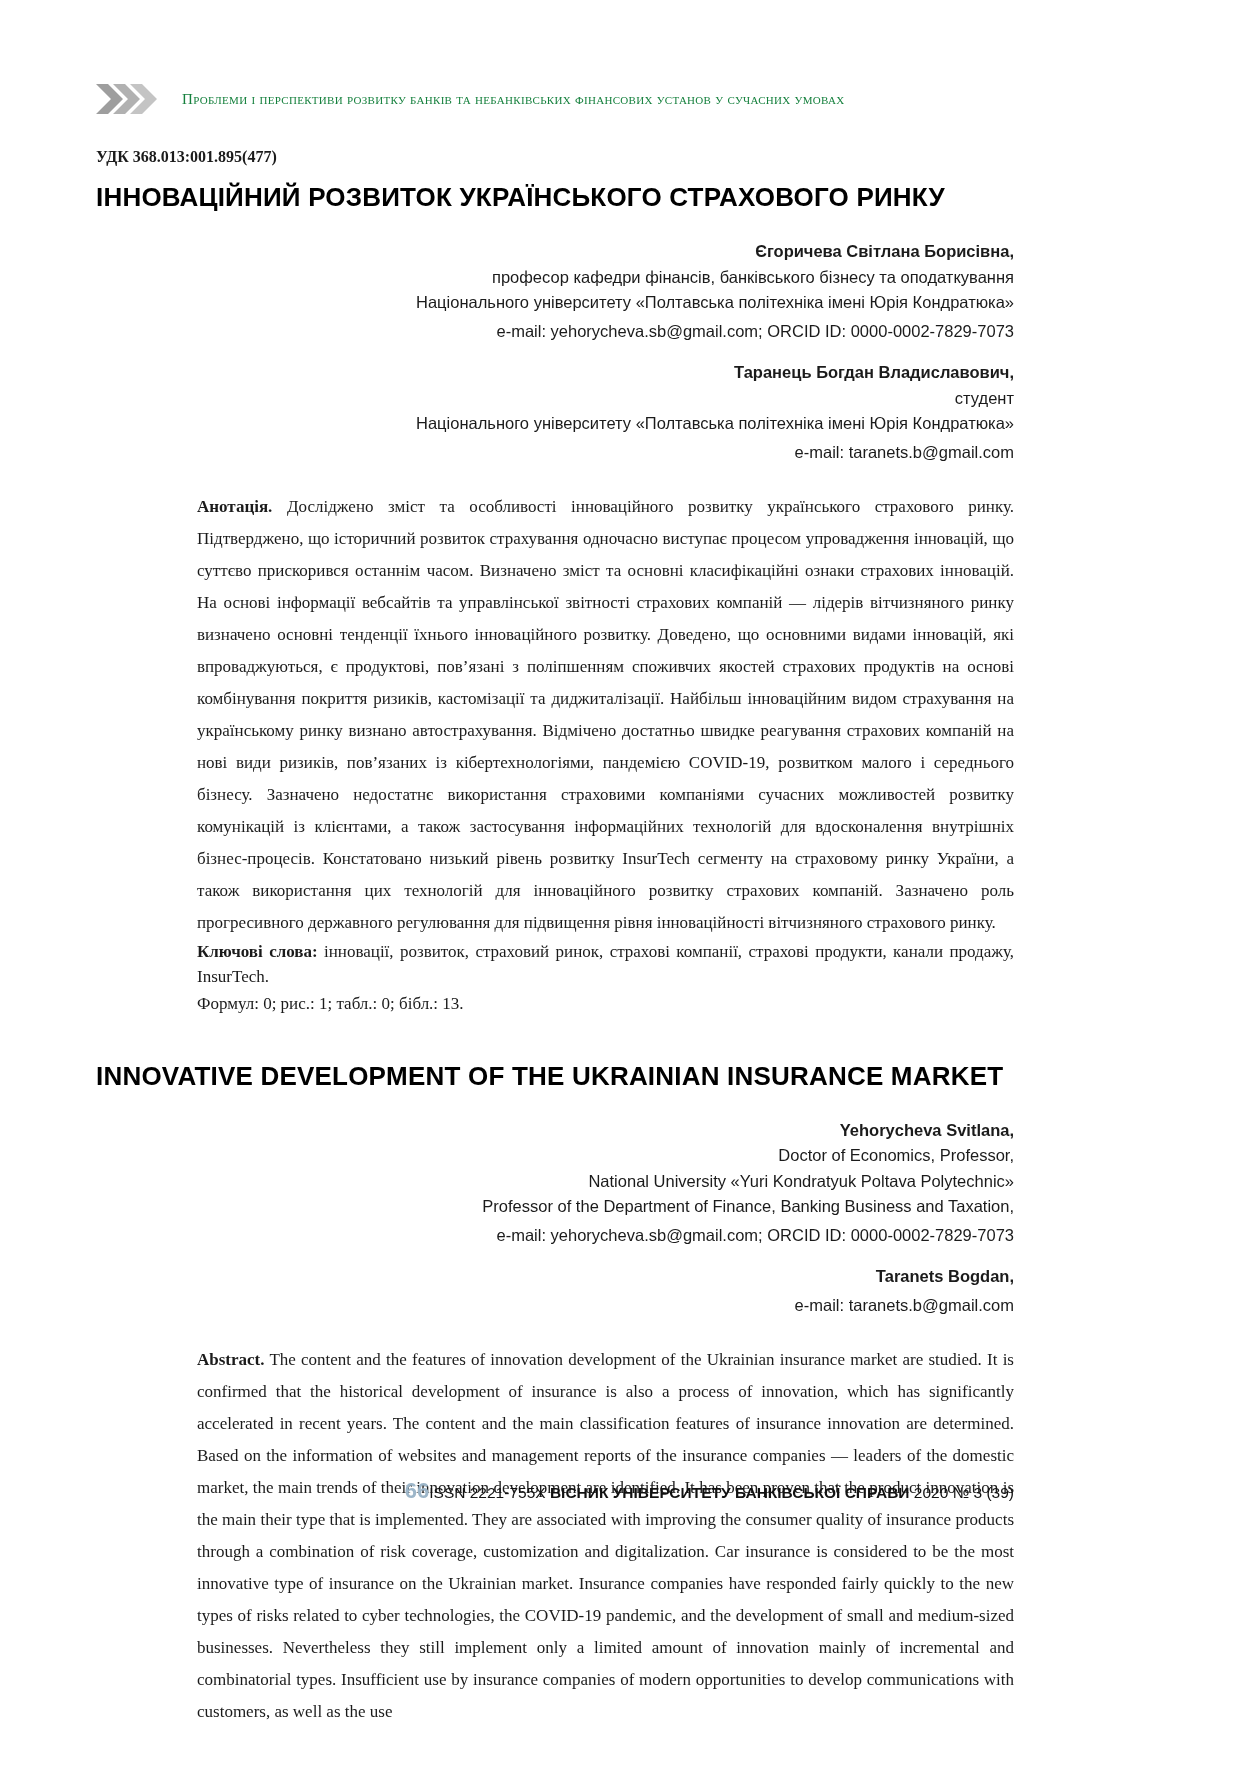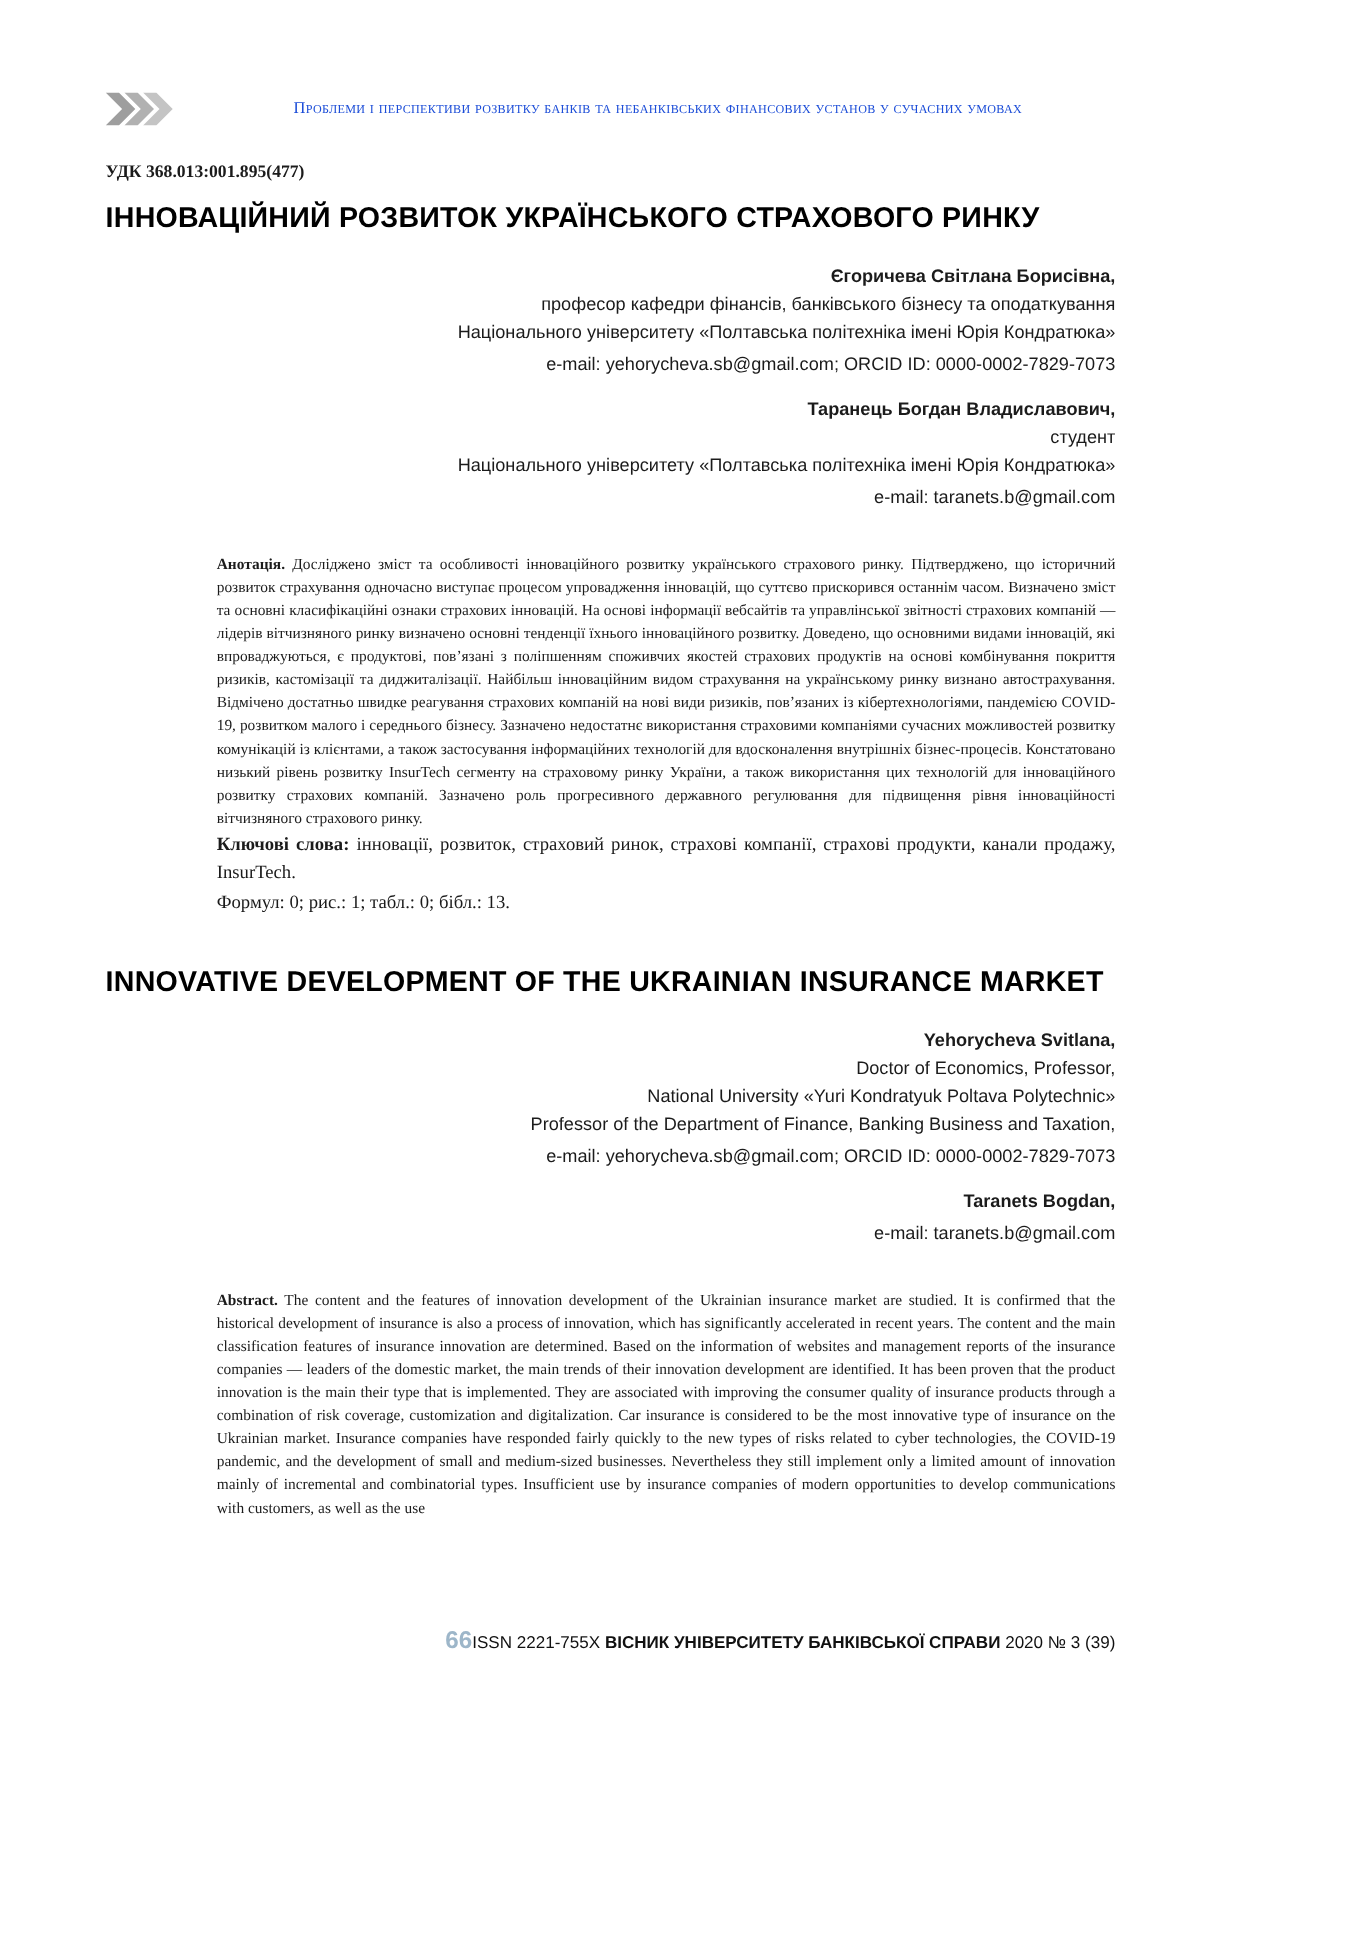--- a/index.html
+++ b/index.html
@@ -17,25 +17,25 @@
     padding:84px 226px 0 96px;
   }
 
   
   .running-head {
     display:flex; align-items:center; gap:24px;
   }
   .chevrons { flex:0 0 auto; width:62px; height:30px; }
   .running-title {
     flex:1;
-    text-align:center;
+    text-align:left;
     font-variant:small-caps;
     font-size:15px;
     letter-spacing:0.3px;
-    color:#1d4ed8;
+    color:#15803d;
   }
 
   
   .udc {
     margin-top:34px;
     font-weight:700;
     font-size:16px;
   }
   .article-title {
     margin-top:16px;
@@ -55,24 +55,24 @@
     font-size:16.5px;
     line-height:25.5px;
   }
   .author-block + .author-block { margin-top:16px; }
   .author-name { font-weight:700; }
   .author-email { margin-top:3px; }
 
   
   .indent-block { margin-left:101px; }
   .abstract {
-    margin-top:38px;
+    margin-top:26px;
     text-align:justify;
-    font-size:14px;
-    line-height:21px;
+    font-size:17px;
+    line-height:32px;
   }
   .abstract .lbl { font-weight:700; }
   .keywords {
     text-align:justify;
     font-size:17px;
     line-height:25.2px;
   }
   .keywords .lbl { font-weight:700; }
   .counts-line {
     font-size:17px;

